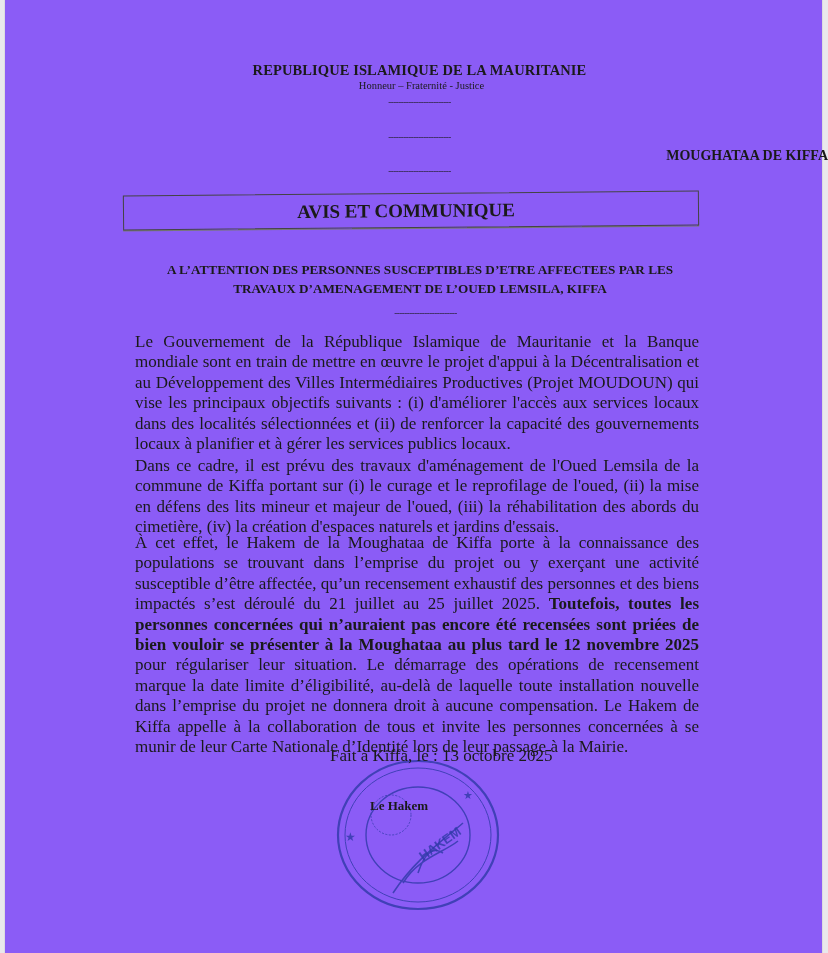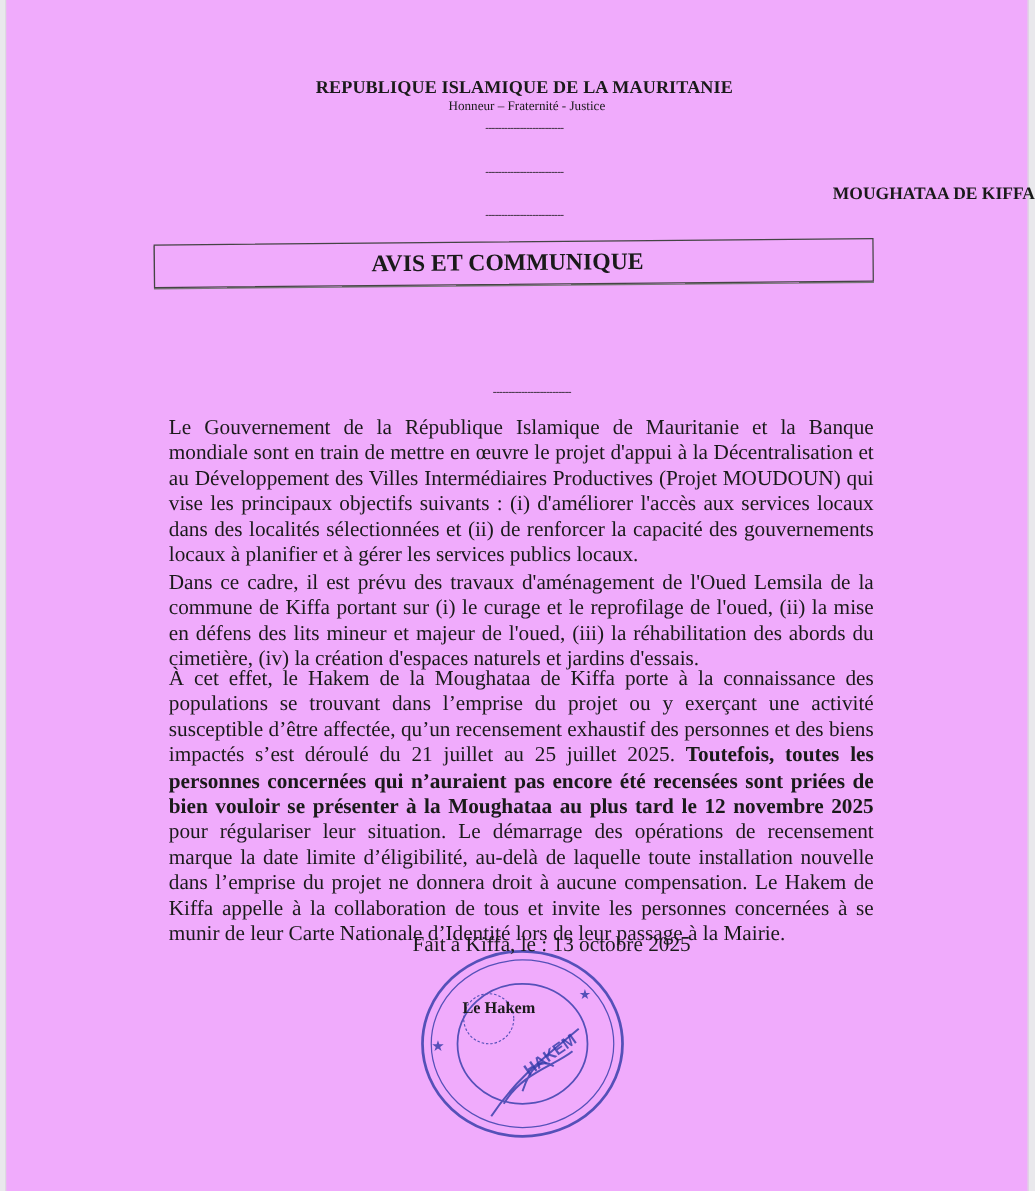--- a/index.html
+++ b/index.html
@@ -5,21 +5,21 @@
   html, body { margin: 0; padding: 0; }
   body {
     width: 828px; height: 953px; overflow: hidden;
     background: #e9e8ec;
     font-family: "Liberation Serif", "DejaVu Serif", serif;
     color: #1a1a1a;
     position: relative;
   }
   .page {
     position: absolute; left: 4px; top: 0; width: 817px; height: 953px;
-    background: #f0abfc;
+    background: #8b5cf6;
     border-left: 1px solid #dcdce0;
     border-right: 1px solid #dcdce0;
   }
   .hdr { position: absolute; left: 0; width: 100%; text-align: center; }
   .h-country { top: 62px; font-weight: bold; font-size: 14.5px; letter-spacing: 0.1px; left: 6px; }
   .h-motto { top: 80px; font-size: 10.5px; left: 8px; }
   .dash { font-size: 9px; letter-spacing: -0.5px; line-height: 9px; }
   .h-dash1 { top: 98px; left: 6px; }
   .h-wilaya { top: 114px; font-weight: bold; font-size: 14px; left: 6px; }
   .h-dash2 { top: 133px; left: 6px; }
@@ -64,20 +64,24 @@
   <div class="hdr h-motto">Honneur – Fraternité - Justice</div>
   <div class="hdr dash h-dash1">-------------------------</div>
   <div class="hdr dash h-dash2">-------------------------</div>
   <div class="hdr h-moughataa">MOUGHATAA DE KIFFA</div>
   <div class="hdr dash h-dash3">-------------------------</div>
 
   <div class="title-box">
     <span>AVIS ET COMMUNIQUE</span>
   </div>
 
+  <div class="attention">
+    <div>A L’ATTENTION DES PERSONNES SUSCEPTIBLES D’ETRE AFFECTEES PAR LES</div>
+    <div>TRAVAUX D’AMENAGEMENT DE L’OUED LEMSILA, KIFFA</div>
+  </div>
   <div class="dash att-dash">-------------------------</div>
 
   <div class="para p1">Le Gouvernement de la République Islamique de Mauritanie et la Banque mondiale sont en train de mettre en œuvre le projet d'appui à la Décentralisation et au Développement des Villes Intermédiaires Productives (Projet MOUDOUN) qui vise les principaux objectifs suivants : (i) d'améliorer l'accès aux services locaux dans des localités sélectionnées et (ii) de renforcer la capacité des gouvernements locaux à planifier et à gérer les services publics locaux.</div>
   <div class="para p2">Dans ce cadre, il est prévu des travaux d'aménagement de l'Oued Lemsila de la commune de Kiffa portant sur (i) le curage et le reprofilage de l'oued, (ii) la mise en défens des lits mineur et majeur de l'oued, (iii) la réhabilitation des abords du cimetière, (iv) la création d'espaces naturels et jardins d'essais.</div>
   <div class="para p3"><span>À cet effet, le Hakem de la Moughataa de Kiffa porte à la connaissance des populations se trouvant dans l’emprise du projet ou y exerçant une activité susceptible d’être affectée, qu’un recensement exhaustif des personnes et des biens impactés s’est déroulé du 21 juillet au 25 juillet 2025. </span><b>Toutefois, toutes les personnes concernées qui n’auraient pas encore été recensées sont priées de bien vouloir se présenter à la Moughataa au plus tard le 12 novembre 2025</b><span> pour régulariser leur situation. Le démarrage des opérations de recensement marque la date limite d’éligibilité, au-delà de laquelle toute installation nouvelle dans l’emprise du projet ne donnera droit à aucune compensation. Le Hakem de Kiffa appelle à la collaboration de tous et invite les personnes concernées à se munir de leur Carte Nationale d’Identité lors de leur passage à la Mairie.</span></div>
 
   <svg class="stamp" viewBox="0 0 190 160">
     <g fill="none" stroke="#2f3aa8" opacity="0.8">
       <ellipse cx="95" cy="82" rx="80" ry="74" stroke-width="2.2"></ellipse>
       <ellipse cx="95" cy="82" rx="73" ry="67" stroke-width="1"></ellipse>

